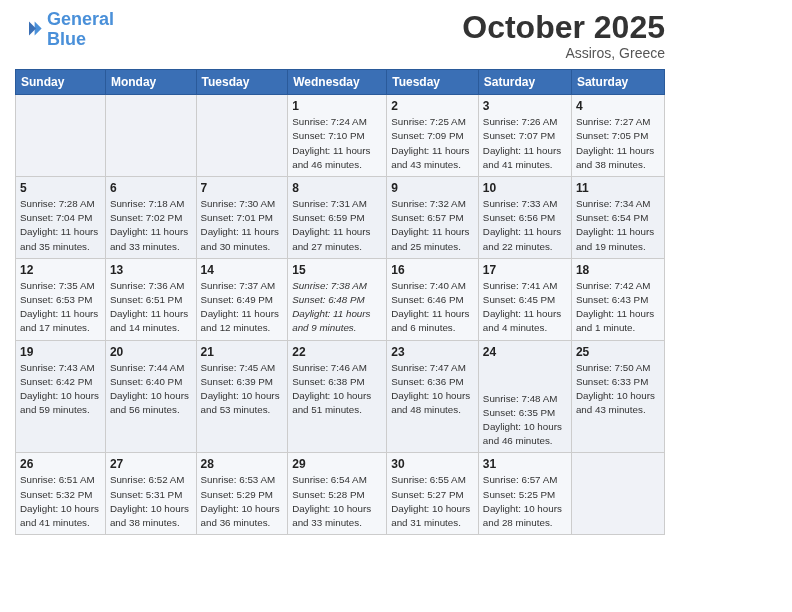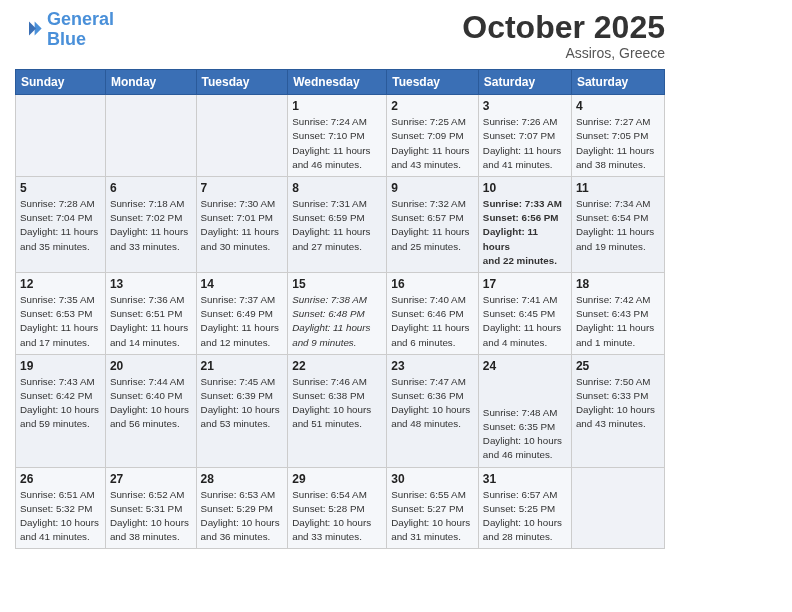--- a/index.html
+++ b/index.html
@@ -199,21 +199,21 @@
           </td>
           <td>
             <span class="day-num">9</span>
             <div class="day-info" style="white-space: pre-line;">Sunrise: 7:32 AM
 Sunset: 6:57 PM
 Daylight: 11 hours
 and 25 minutes.</div>
           </td>
           <td>
             <span class="day-num">10</span>
-            <div class="day-info" style="white-space: pre-line; font-weight: bold;">Sunrise: 7:33 AM
+            <div class="day-info" style="white-space: pre-line;">Sunrise: 7:33 AM
 Sunset: 6:56 PM
 Daylight: 11 hours
 and 22 minutes.</div>
           </td>
           <td>
             <span class="day-num">11</span>
             <div class="day-info" style="white-space: pre-line;">Sunrise: 7:34 AM
 Sunset: 6:54 PM
 Daylight: 11 hours
 and 19 minutes.</div>

